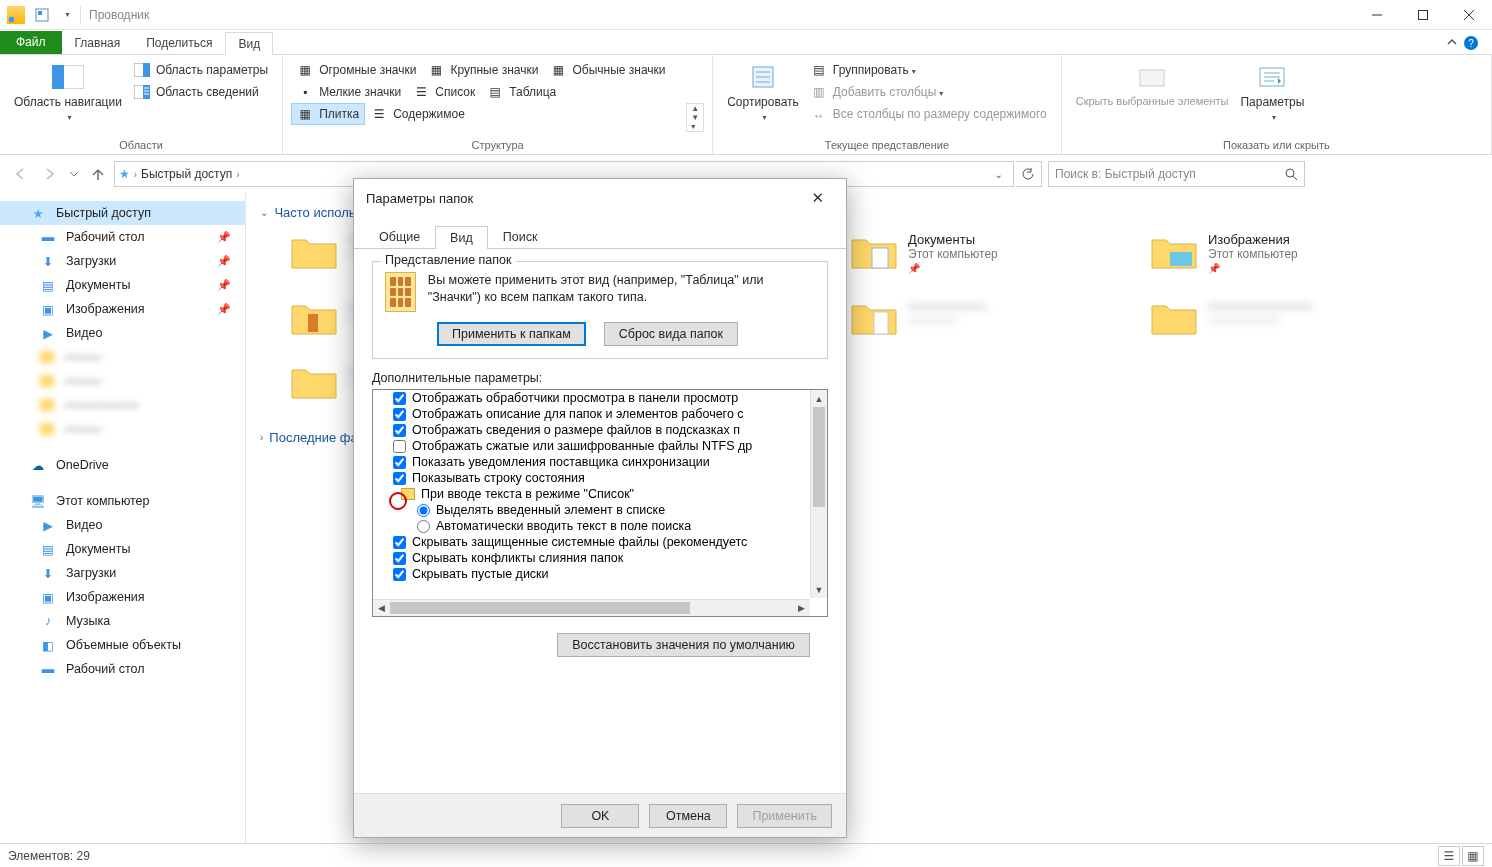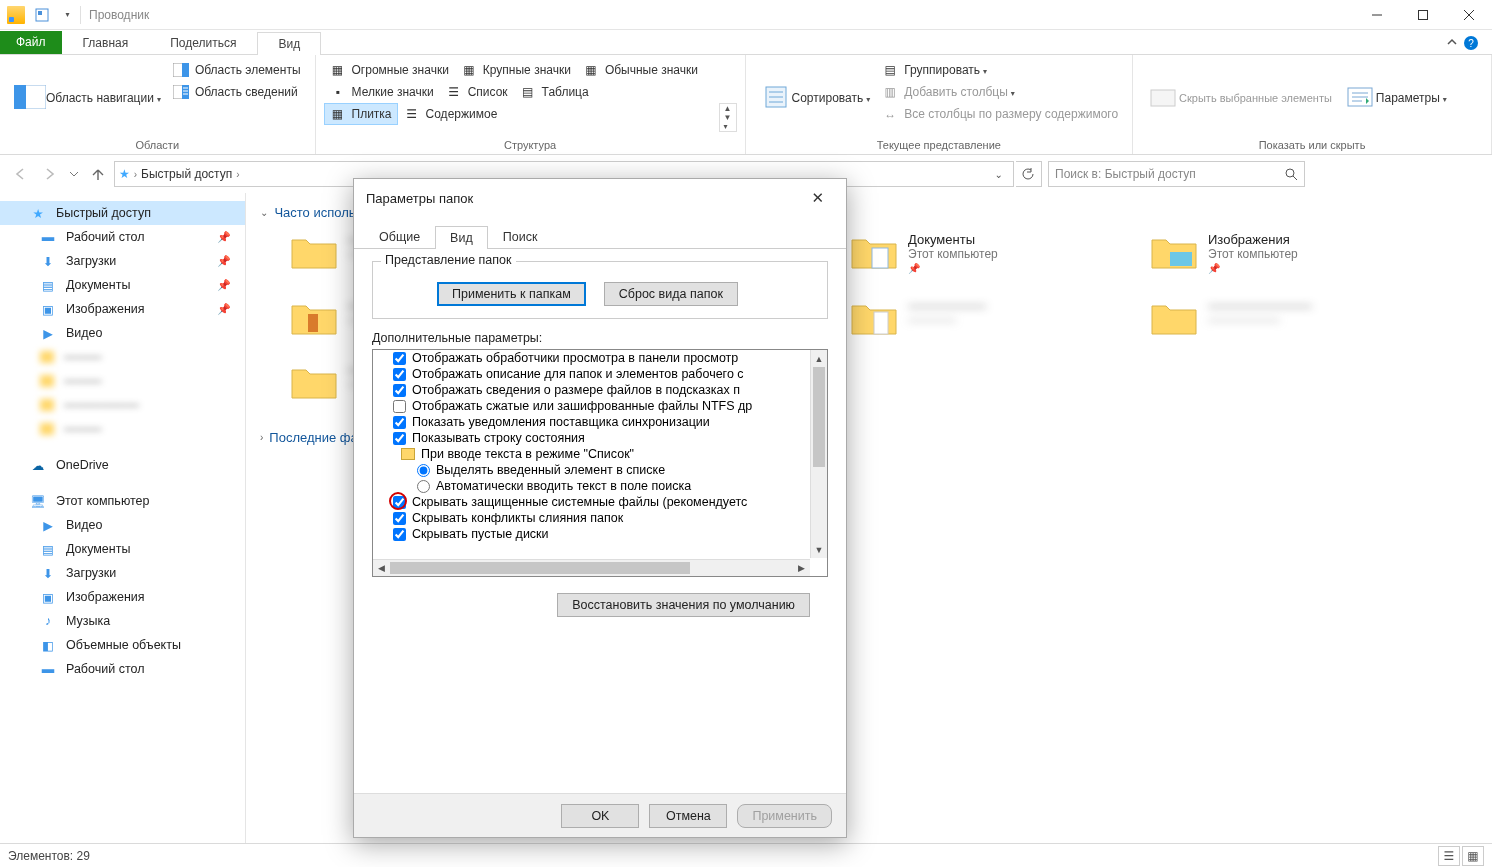--- a/index.html
+++ b/index.html
@@ -11,30 +11,30 @@
 .titlebar .app-icon::before{content:"";position:absolute;left:2px;bottom:2px;width:5px;height:5px;background:#3d95ff;border-radius:1px;}
 .titlebar .qat-item { width: 24px; height: 24px; display:flex; align-items:center; justify-content:center; color:#606060; }
 .titlebar .divider { width: 1px; height: 18px; background: #e0e0e0; margin: 0 2px; }
 .titlebar .title { margin-left: 6px; color: #888; font-size: 12px; }
 .titlebar .win-controls { margin-left: auto; display: flex; }
 .titlebar .win-btn { width: 46px; height: 30px; display: flex; align-items: center; justify-content: center; color: #555; }
 
 
 .tabsrow { height: 25px; display: flex; align-items: flex-end; padding-left: 0; border-bottom: 1px solid #dadada; }
 .file-tab { background: #1e8c1a; color: #fff; padding: 4px 16px 5px; font-size: 12px; }
-.tab { padding: 4px 20px 4px; font-size: 12px; color: #444; border: 1px solid transparent; border-bottom: none; }
+.tab { padding: 4px 12px 4px; font-size: 12px; color: #444; border: 1px solid transparent; border-bottom: none; }
 .tab.active { background: #fff; border-color: #dadada; position: relative; top: 1px; }
 .tabsrow .collapse { margin-left: auto; margin-right: 6px; padding:4px 8px; color:#555; display:flex; gap:6px;}
 
 
 .ribbon { height: 100px; display:flex; background:#fff; border-bottom:1px solid #dadada; }
 .ribbon-group { border-right:1px solid #e5e5e5; padding:4px 8px 0; display:flex; flex-direction:column; }
 .ribbon-group .grp-body { flex:1; display:flex; }
 .ribbon-group .grp-label { text-align:center; font-size:11px; color:#666; padding:2px 0 3px; }
-.big-btn { display:flex; flex-direction:row; align-items:center; justify-content:flex-start; padding:2px 6px; text-align:center; font-size:12px; color:#333; min-width:64px;}
+.big-btn { display:flex; flex-direction:column; align-items:center; justify-content:flex-start; padding:2px 6px; text-align:center; font-size:12px; color:#333; min-width:64px;}
 .big-btn .ico { width:32px; height:32px; margin-bottom:2px; display:flex; align-items:center; justify-content:center; }
 .small-btn { display:flex; align-items:center; padding:2px 6px; font-size:12px; color:#333; height:22px; }
 .small-btn .ico { width:16px; height:16px; margin-right:6px; display:flex; align-items:center; justify-content:center; }
 .small-btn.active { background:#cce8ff; border:1px solid #99d1ff; padding:1px 5px; }
 .col { display:flex; flex-direction:column; }
 .checkbox-row { display:flex; align-items:center; font-size:12px; color:#333; padding:2px 4px; height:22px;}
 .checkbox-row input { margin-right:6px; }
 .chev::after{content:"▾"; font-size:8px; color:#555; margin-left:3px;}
 
 
@@ -183,21 +183,21 @@
         <span class="chev"></span>
       </div>
       <div class="col">
         <div class="small-btn">
           <span class="ico">
               <svg width="16" height="14">
                 <rect width="16" height="14" fill="#fff" stroke="#999"></rect>
                 <rect x="9" width="7" height="14" fill="#3d95e8"></rect>
               </svg>
             </span>
-          <span>Область элементы</span>
+          <span>Область параметры</span>
         </div>
         <div class="small-btn">
           <span class="ico">
               <svg width="16" height="14">
                 <rect width="16" height="14" fill="#fff" stroke="#999"></rect>
                 <rect x="9" width="7" height="14" fill="#3d95e8"></rect>
                 <line x1="10" y1="3" x2="15" y2="3" stroke="#fff"></line>
                 <line x1="10" y1="6" x2="15" y2="6" stroke="#fff"></line>
                 <line x1="10" y1="9" x2="15" y2="9" stroke="#fff"></line>
               </svg>
@@ -564,20 +564,34 @@
     <span class="x">✕</span>
   </div>
   <div class="dlg-tabs">
     <div class="dlg-tab">Общие</div>
     <div class="dlg-tab active">Вид</div>
     <div class="dlg-tab">Поиск</div>
   </div>
   <div class="dlg-body">
     <div class="grpbox">
       <div class="grpbox-title">Представление папок</div>
+      <div class="grpbox-inner">
+        <div class="ficon">
+            <div></div>
+            <div></div>
+            <div></div>
+            <div></div>
+            <div></div>
+            <div></div>
+            <div></div>
+            <div></div>
+            <div></div>
+          </div>
+        <div class="desc">Вы можете применить этот вид (например, "Таблица" или "Значки") ко всем папкам такого типа.</div>
+      </div>
       <div class="btns">
         <button class="dlg-btn primary">Применить к папкам</button>
         <button class="dlg-btn">Сброс вида папок</button>
       </div>
     </div>
 
     <div class="param-label">Дополнительные параметры:</div>
     <div class="treeview">
       <div class="tv-body">
         <div class="tv-item">
@@ -645,17 +659,17 @@
         </div>
     </div>
 
     <div class="restore-row">
       <button class="dlg-btn">Восстановить значения по умолчанию</button>
     </div>
   </div>
   <div class="dlg-footer">
     <button class="dlg-btn" style="min-width:78px;">OK</button>
     <button class="dlg-btn" style="min-width:78px;">Отмена</button>
-    <button class="dlg-btn disabled" style="min-width:78px;border-radius:8px;">Применить</button>
+    <button class="dlg-btn disabled" style="min-width:78px;">Применить</button>
   </div>
 </div>
 
 <div class="red-circle"></div>
 
 </body></html>

